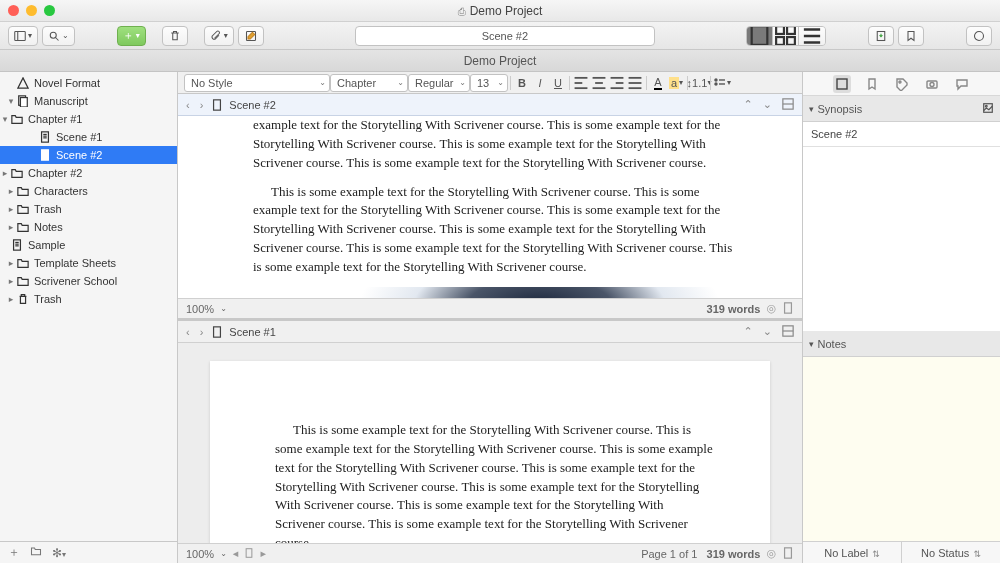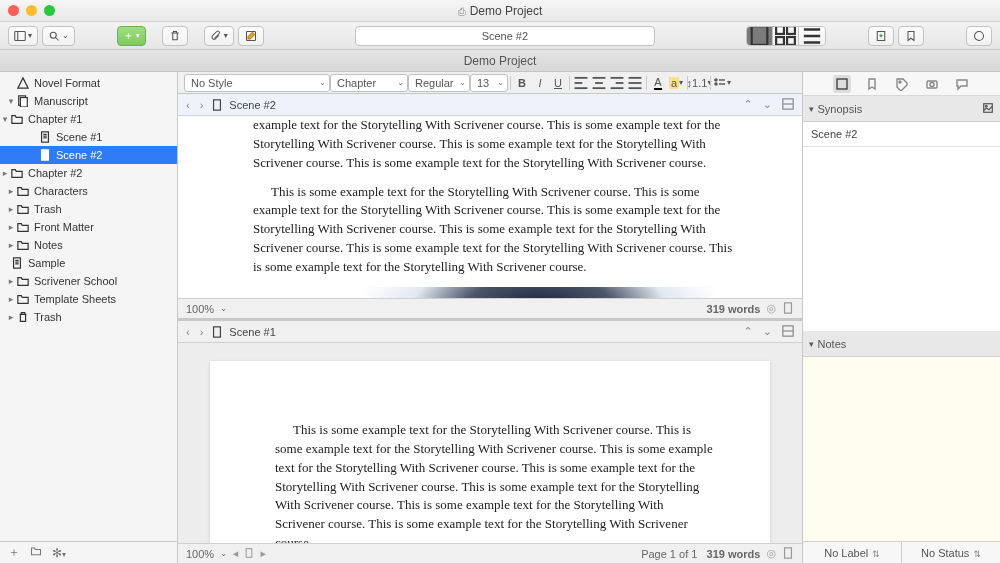--- a/index.html
+++ b/index.html
@@ -284,29 +284,20 @@
           </span>
           <span>Trash</span>
         </div>
         <div class="tree-row ind-0">
           <span class="disc tri-right"></span>
           <span class="icon">
             <svg width="12" height="12" viewBox="0 0 14 14" stroke="#6fa8e8" fill="#bcd6f5">
               <path d="M1 3h4l1 2h7v7H1z"></path>
             </svg>
           </span>
-          <span>Front Matter</span>
-        </div>
-        <div class="tree-row ind-0">
-          <span class="disc tri-right"></span>
-          <span class="icon">
-            <svg width="12" height="12" viewBox="0 0 14 14" stroke="#6fa8e8" fill="#bcd6f5">
-              <path d="M1 3h4l1 2h7v7H1z"></path>
-            </svg>
-          </span>
           <span>Notes</span>
         </div>
         <div class="tree-row ind-1">
           <span class="disc "></span>
           <span class="icon">
             <svg width="12" height="12" viewBox="0 0 14 14" stroke="#aaa" fill="#fff">
               <rect x="3" y="1" width="8" height="12"></rect>
               <line x1="5" y1="4" x2="9" y2="4"></line>
               <line x1="5" y1="6" x2="9" y2="6"></line>
               <line x1="5" y1="8" x2="9" y2="8"></line>
@@ -314,30 +305,30 @@
           </span>
           <span>Sample</span>
         </div>
         <div class="tree-row ind-0">
           <span class="disc tri-right"></span>
           <span class="icon">
             <svg width="12" height="12" viewBox="0 0 14 14" stroke="#6fa8e8" fill="#bcd6f5">
               <path d="M1 3h4l1 2h7v7H1z"></path>
             </svg>
           </span>
+          <span>Template Sheets</span>
+        </div>
+        <div class="tree-row ind-0">
+          <span class="disc tri-right"></span>
+          <span class="icon">
+            <svg width="12" height="12" viewBox="0 0 14 14" stroke="#6fa8e8" fill="#bcd6f5">
+              <path d="M1 3h4l1 2h7v7H1z"></path>
+            </svg>
+          </span>
           <span>Scrivener School</span>
-        </div>
-        <div class="tree-row ind-0">
-          <span class="disc tri-right"></span>
-          <span class="icon">
-            <svg width="12" height="12" viewBox="0 0 14 14" stroke="#6fa8e8" fill="#bcd6f5">
-              <path d="M1 3h4l1 2h7v7H1z"></path>
-            </svg>
-          </span>
-          <span>Template Sheets</span>
         </div>
         <div class="tree-row ind-0">
           <span class="disc tri-right"></span>
           <span class="icon">
             <svg width="12" height="12" viewBox="0 0 14 14" stroke="#888">
               <path d="M3 4h8M4 4v8h6V4M5 4V2h4v2"></path>
             </svg>
           </span>
           <span>Trash</span>
         </div>

